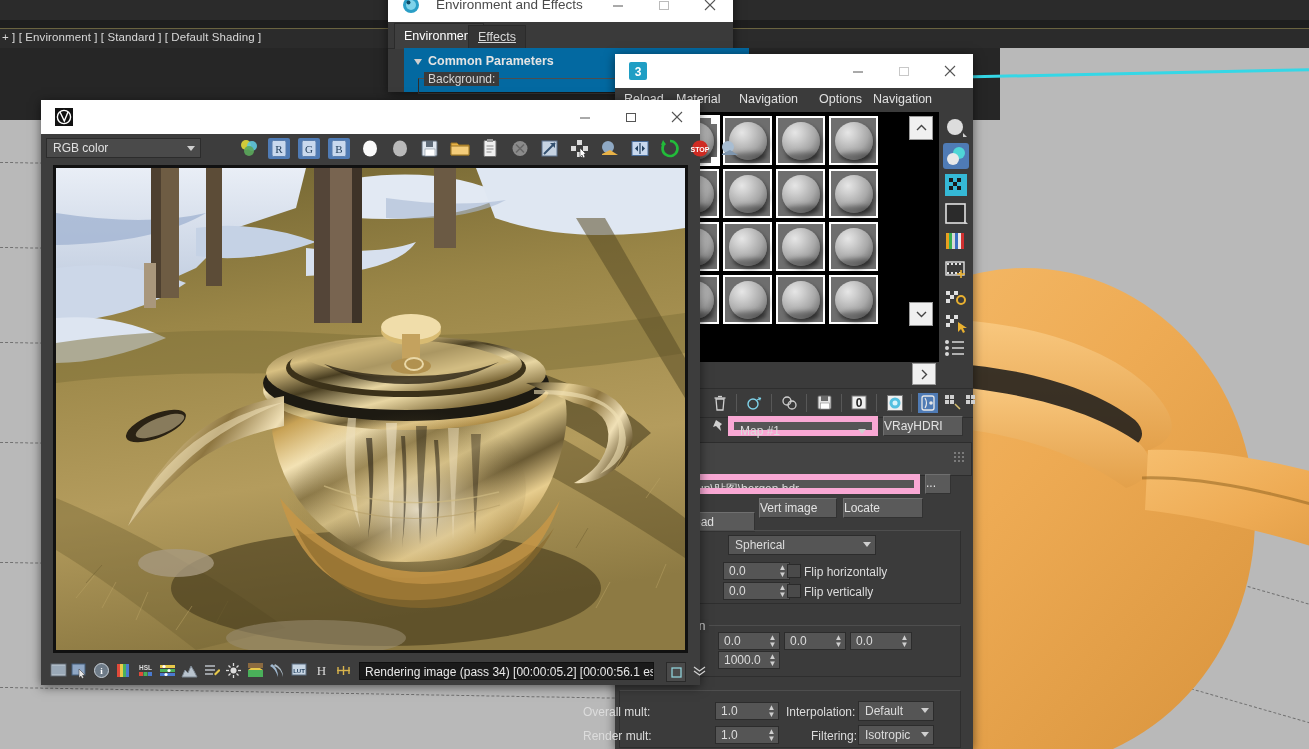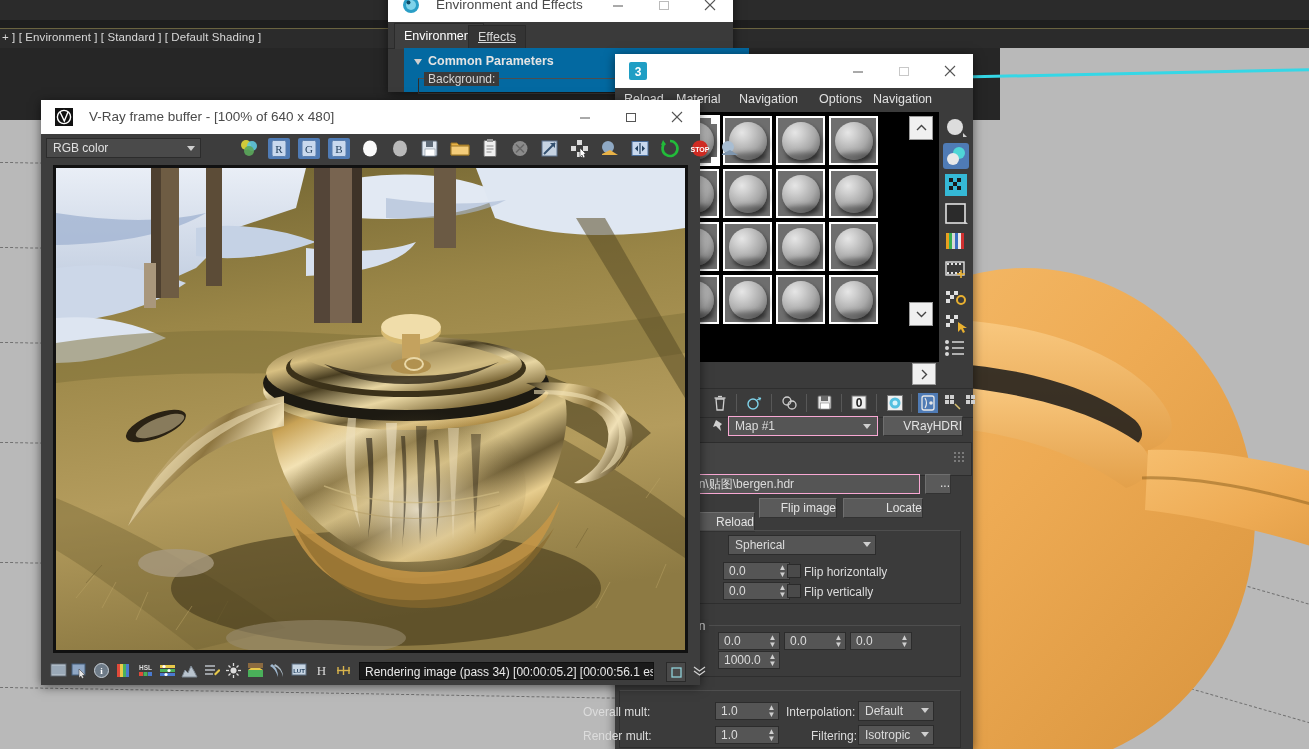--- a/index.html
+++ b/index.html
@@ -52,22 +52,22 @@
     background:radial-gradient(circle at 34% 28%, #e6e6e6 0%, #cfcfcf 22%, #a8a8a8 55%, #787878 80%, #6a6a6a 100%);
     box-shadow:2px 3px 4px rgba(0,0,0,.45);}
   .slot .shadow{position:absolute;left:8px;bottom:2px;width:34px;height:9px;border-radius:50%;background:rgba(0,0,0,.28);filter:blur(2px);}
   .slot-corner{position:absolute;width:6px;height:6px;background:#fff;}
   #slot-scroll-up,#slot-scroll-dn{position:absolute;right:6px;width:22px;height:22px;background:#f0f0f0;border:1px solid #9a9a9a;display:flex;align-items:center;justify-content:center;}
   #mat-navbar{position:absolute;left:0;top:308px;width:358px;height:26px;background:#3b3b3b;}
   #mat-toolbar{position:absolute;left:0;top:334px;width:358px;height:28px;background:#3b3b3b;border-top:1px solid #2e2e2e;border-bottom:1px solid #2e2e2e;}
   .tbicon{position:absolute;top:4px;width:20px;height:20px;}
   .tbsep{position:absolute;top:5px;width:1px;height:18px;background:#585858;}
   #mat-namebar{position:absolute;left:0;top:362px;width:358px;height:22px;}
-  .fld{background:#555;border:1px solid #f9a8d4;color:#dcdcdc;font-size:12px;box-sizing:border-box;}
-  .btn3d{background:#5a5a5a;border:1px solid #323232;border-top-color:#6f6f6f;border-left-color:#6f6f6f;color:#e2e2e2;font-size:12px;text-align:right;box-sizing:border-box;}
+  .fld{background:#555;border:6px solid #f9a8d4;color:#dcdcdc;font-size:12px;box-sizing:border-box;}
+  .btn3d{background:#5a5a5a;border:1px solid #323232;border-top-color:#6f6f6f;border-left-color:#6f6f6f;color:#e2e2e2;font-size:12px;text-align:left;box-sizing:border-box;}
   .lbl{position:absolute;font-size:12px;color:#dcdcdc;white-space:nowrap;}
   .spin{position:absolute;background:#555;border:1px solid #2c2c2c;color:#dcdcdc;font-size:12px;box-sizing:border-box;height:18px;line-height:16px;padding-left:5px;}
   .spin .arr{position:absolute;right:2px;top:1px;width:9px;height:14px;color:#cfcfcf;font-size:8px;line-height:7px;text-align:center;}
   .combo{position:absolute;background:#555;border:1px solid #2c2c2c;color:#dcdcdc;font-size:12px;box-sizing:border-box;height:20px;line-height:18px;padding-left:6px;}
   .combo .cv{position:absolute;right:4px;top:6px;width:0;height:0;border-left:4px solid transparent;border-right:4px solid transparent;border-top:5px solid #cfcfcf;}
   .chk{position:absolute;width:12px;height:12px;background:#4a4a4a;border:1px solid #2a2a2a;}
   
   #vfb-win{left:41px;top:100px;width:659px;height:585px;background:#3d3d3d;}
   #vfb-toolbar{position:absolute;left:0;top:34px;width:659px;height:28px;background:#3d3d3d;}
   #vfb-combo{position:absolute;left:5px;top:4px;width:155px;height:20px;background:#4a4a4a;border:1px solid #2c2c2c;color:#e0e0e0;font-size:12px;line-height:18px;padding-left:6px;box-sizing:border-box;}
@@ -416,21 +416,21 @@
           </g>
       </svg>
     </div>
 
     <div class="fld" style="position:absolute;left:-10px;top:34px;width:315px;height:20px;line-height:18px;padding-left:6px;overflow:hidden;white-space:nowrap;">
       <span>暂时存放\zan cun\贴图\bergen.hdr</span>
     </div>
     <div class="btn3d" style="position:absolute;left:310px;top:34px;width:26px;height:20px;line-height:16px;">...</div>
 
     <div class="btn3d" style="position:absolute;left:60px;top:72px;width:80px;height:20px;line-height:18px;">Reload</div>
-    <div class="btn3d" style="position:absolute;left:144px;top:58px;width:78px;height:20px;line-height:18px;">Flip image</div>
+    <div class="btn3d" style="position:absolute;left:144px;top:58px;width:78px;height:20px;line-height:18px;">Vert image</div>
     <div class="btn3d" style="position:absolute;left:228px;top:58px;width:80px;height:20px;line-height:18px;">Locate</div>
 
     <div class="grp-box" style="left:4px;top:90px;width:340px;height:72px;"></div>
     <div class="lbl" style="left:-45px;top:99px;">Mapping type:</div>
     <div class="combo" style="left:113px;top:95px;width:148px;">
       <span>Spherical</span>
       <span class="cv"></span>
     </div>
 
     <div class="lbl" style="left:-30px;top:125px;">Horiz. rotation:</div>
@@ -592,21 +592,20 @@
   </div>
 </div>
 
 <div class="win" id="vfb-win">
   <div class="win-title">
     <svg class="wt-icon" viewBox="0 0 18 18">
       <rect x="0" y="0" width="18" height="18" fill="#111"></rect>
       <circle cx="9" cy="9" r="6.6" fill="none" stroke="#fff" stroke-width="1.4"></circle>
       <path d="M5 4 L9.3 13 L13 4" fill="none" stroke="#fff" stroke-width="1.4"></path>
     </svg>
-    <div class="wt-text">V-Ray frame buffer - [100% of 640 x 480]</div>
     <div class="wt-btns">
       <div class="wt-btn">
         <svg width="12" height="12">
             <line x1="1" y1="7" x2="11" y2="7" stroke="#555" stroke-width="1"></line>
           </svg>
       </div>
       <div class="wt-btn">
         <svg width="12" height="12">
             <rect x="1.5" y="2.5" width="9" height="8" fill="none" stroke="#555" stroke-width="1"></rect>
           </svg>

